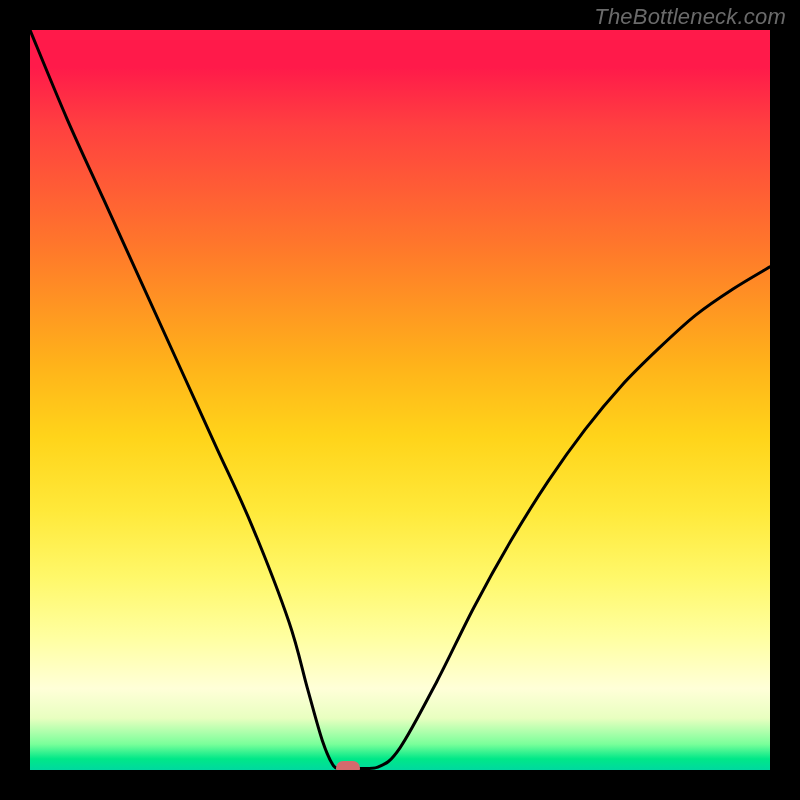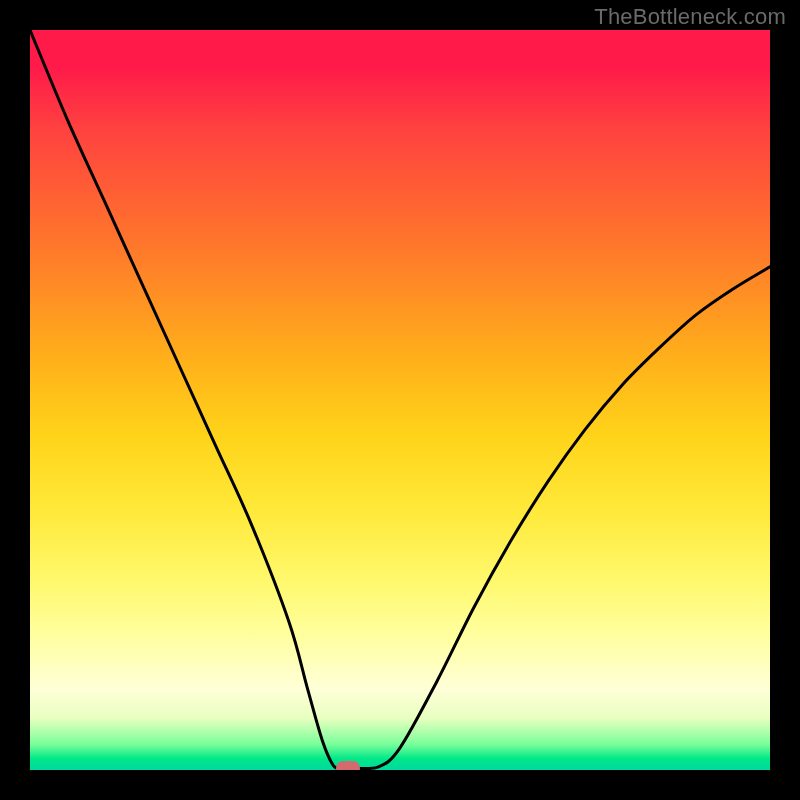--- a/index.html
+++ b/index.html
@@ -8,20 +8,21 @@
     width: 800px;
     height: 800px;
     background: #000;
     font-family: Arial, Helvetica, sans-serif;
     overflow: hidden;
   }
   .wrap {
     position: relative;
     width: 800px;
     height: 800px;
+    font-style: italic;
   }
   .attribution {
     position: absolute;
     top: 4px;
     right: 14px;
     color: #6a6a6a;
     font-size: 22px;
     letter-spacing: 0.2px;
     z-index: 50;
     font-weight: 400;

